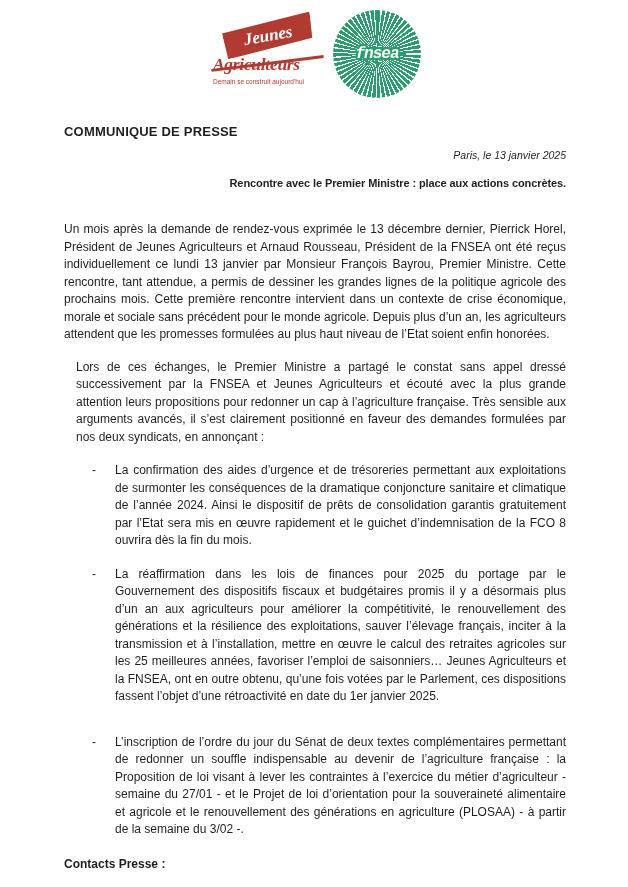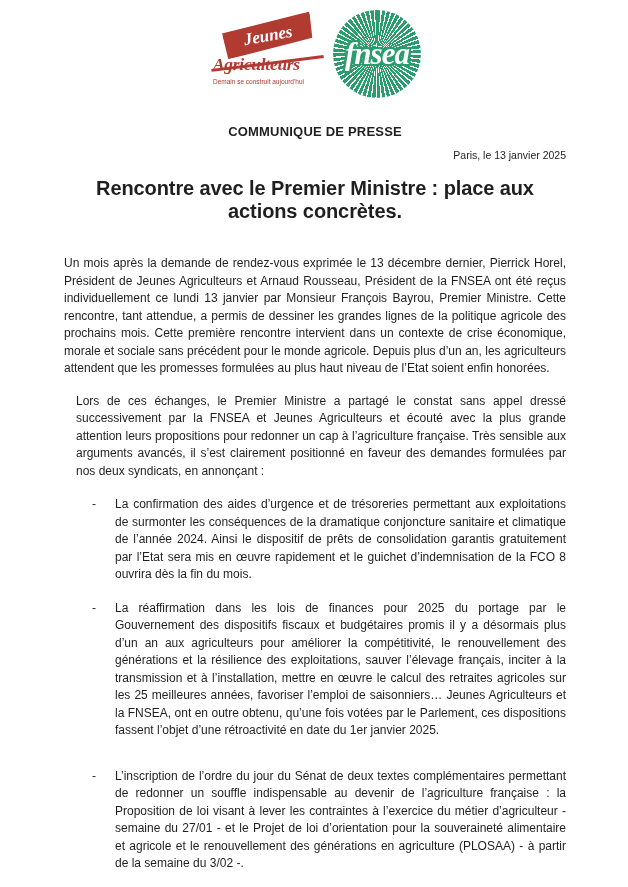--- a/index.html
+++ b/index.html
@@ -45,40 +45,40 @@
     position:absolute;top:68px;left:4px;
     color:#b13a31;font-size:6.5px;white-space:nowrap;
   }
   .fnsea-logo{
     position:relative;width:88px;height:88px;border-radius:50%;
     background:repeating-conic-gradient(#2a9c6e 0deg 4.5deg,#ffffff 4.5deg 6.5deg);
     display:flex;align-items:center;justify-content:center;
   }
   .fnsea-text{
     color:#ffffff;font-weight:bold;font-style:italic;
-    font-family:Liberation Serif, serif;font-size:31px;
+    font-family:Liberation Mono, monospace;font-size:16px;
     letter-spacing:-1px;
     text-shadow:
       -2px -2px 0 #2a9c6e, 2px -2px 0 #2a9c6e,
       -2px  2px 0 #2a9c6e, 2px  2px 0 #2a9c6e,
       -2px  0   0 #2a9c6e, 2px  0   0 #2a9c6e,
        0   -2px 0 #2a9c6e, 0    2px 0 #2a9c6e;
   }
   
   .kicker{
-    margin-top:24px;text-align:center;
+    margin-top:24px;
     font-weight:bold;font-size:13px;letter-spacing:0.2px;
   }
   .dateline{
     margin-top:10px;text-align:right;
-    font-size:10.5px;
+    font-style:italic;font-size:10.5px;
   }
   .title{
-    margin:16px 0 0 0;text-align:center;
-    font-size:20px;font-weight:bold;letter-spacing:-0.1px;
+    margin:16px 0 0 0;text-align:right;
+    font-size:11px;font-weight:bold;letter-spacing:-0.1px;
   }
   
   .bodytext{font-size:12px;line-height:17.5px;text-align:justify;}
   .lead{margin:32px 0 0 0;font-weight:normal;}
   .para{margin:15px 0 0 12px;}
   .bullets{list-style:none;margin:15px 0 0 0;padding:0;}
   .bullets li{
     position:relative;padding-left:51px;margin-top:16px;
   }
   .bullets li.gap-before{margin-top:28px;}

